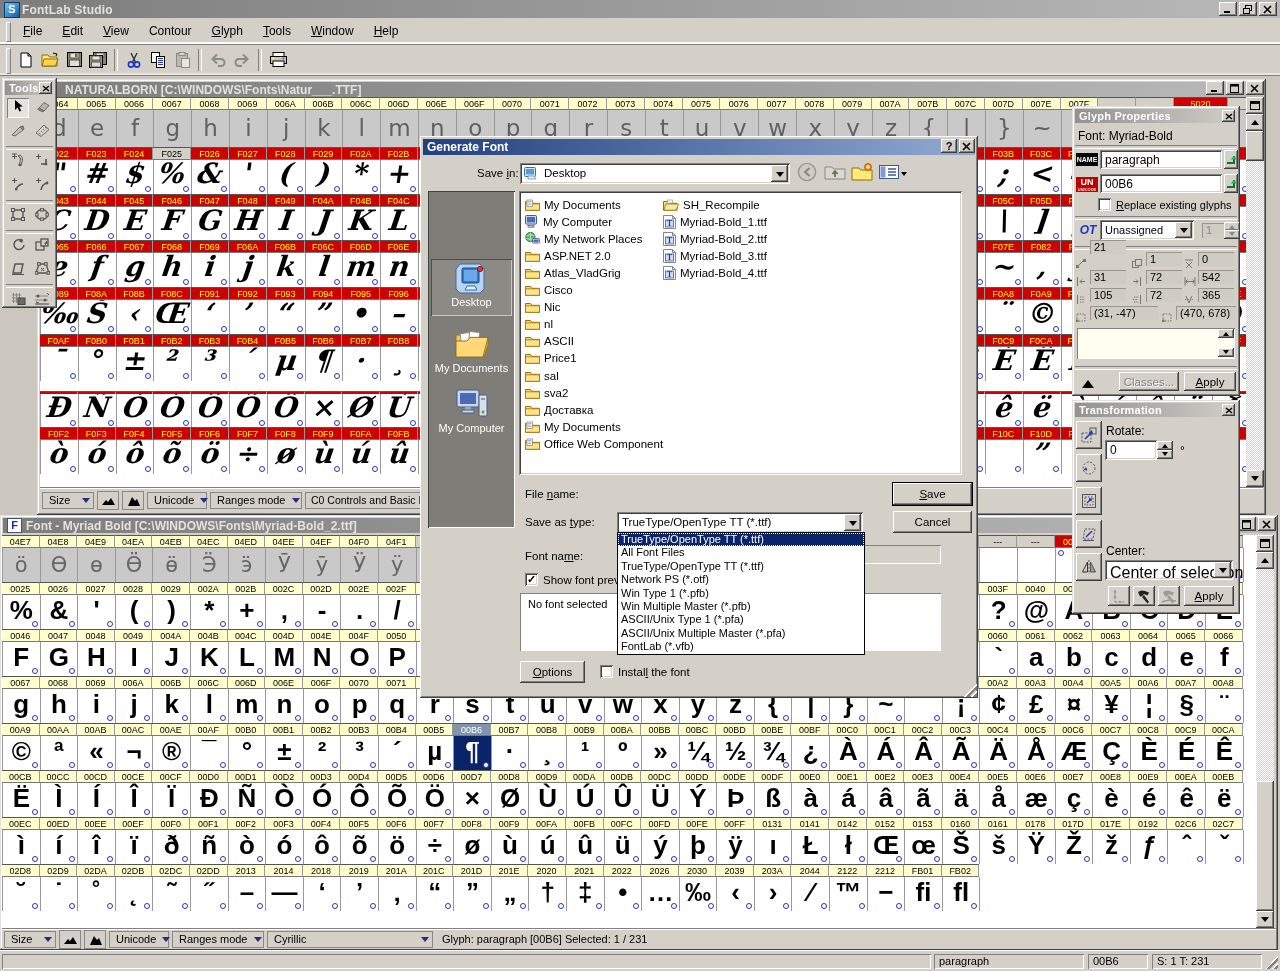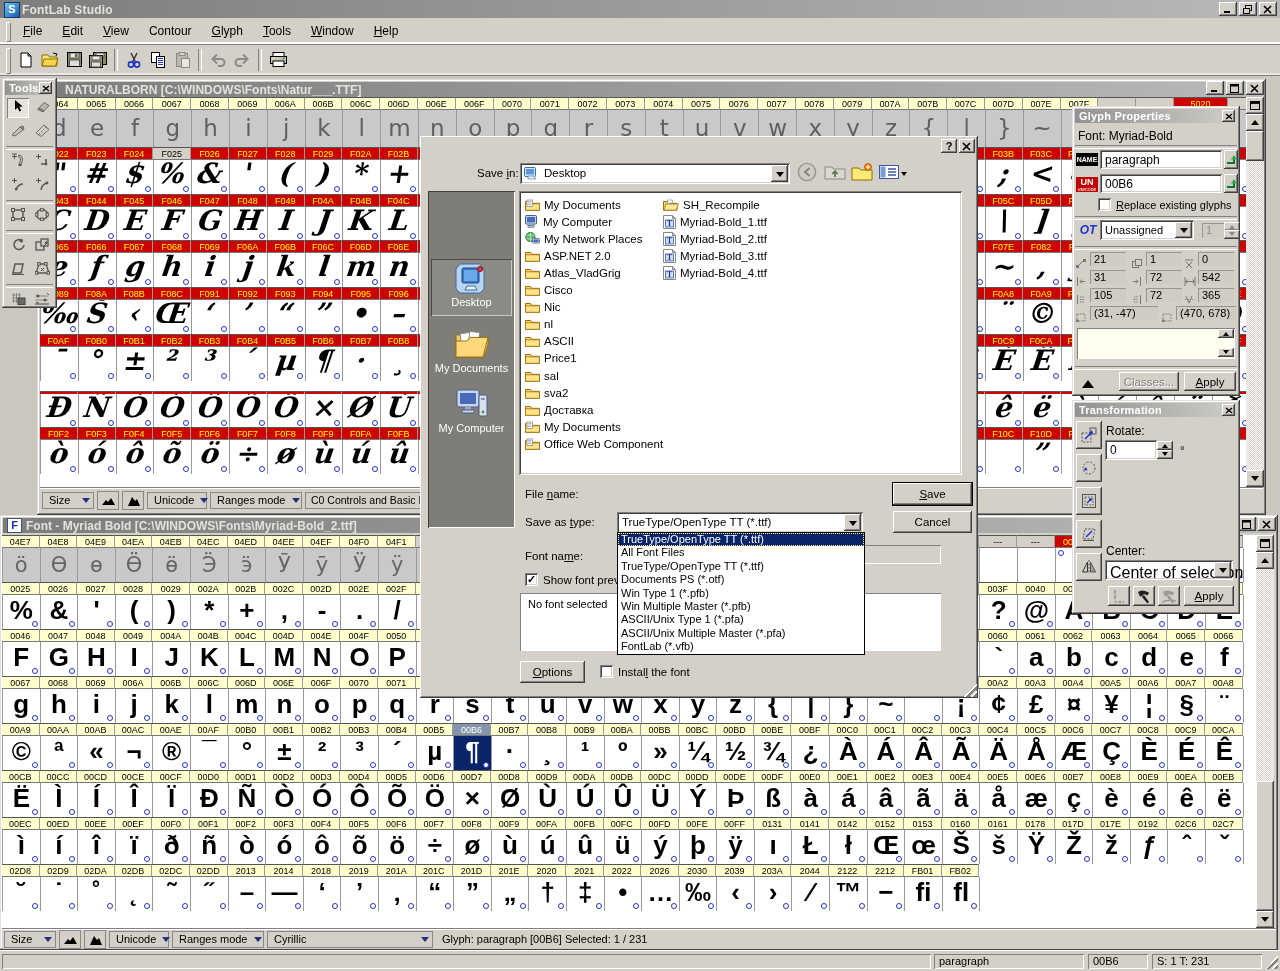--- a/index.html
+++ b/index.html
@@ -3181,21 +3181,21 @@
         <div class="s-tri-dn"></div>
       </div>
   </div>
   <div class="sep-h" style="left:3px;top:140px;width:162px"></div>
   <div id="gp-metrics">
       <div class="abs" style="left:4px;top:148px"><svg width="10" height="9" viewBox="0 0 10 9">
           <path d="M1 8 L8 1" stroke="#777"></path>
           <rect x="0" y="6" width="3" height="3" fill="#777"></rect>
           <rect x="7" y="0" width="3" height="3" fill="#777"></rect>
         </svg></div>
-      <div class="m-field" style="left:18px;top:146px;width:36px">21</div>
+      <div class="m-field" style="left:18px;top:134px;width:36px">21</div>
       <div class="abs" style="left:60px;top:148px"><svg width="10" height="9" viewBox="0 0 10 9">
           <rect x="0.5" y="2.5" width="6" height="6" fill="none" stroke="#777"></rect>
           <rect x="3.5" y="0.5" width="6" height="6" fill="#d4d0c8" stroke="#777"></rect>
         </svg></div>
       <div class="m-field" style="left:74px;top:146px;width:36px">1</div>
       <div class="abs" style="left:112px;top:148px"><svg width="10" height="9" viewBox="0 0 10 9">
           <path d="M1 1 h8" stroke="#777"></path>
           <path d="M2 3 L8 9 M8 3 L2 9" stroke="#777"></path>
         </svg></div>
       <div class="m-field" style="left:126px;top:146px;width:36px">0</div>
@@ -3362,20 +3362,23 @@
           </svg>
         </span>
       </div>
     </div>
   <div class="btn dlg-btn" style="left:112px;top:186px;width:50px;height:20px">
       <span><u>A</u>pply</span>
     </div>
 </div>
 
 <div id="dialog" class="abs raised">
+  <div class="cwin-title titlebar-active" style="height:16px">
+    <span>Generate Font</span>
+  </div>
   <div class="cwin-btns" style="top:3px;right:3px">
     <div class="winbtn" style="width:16px;height:14px;font-weight:bold;font-size:11px">?</div>
     <div class="winbtn" style="width:16px;height:14px">
         <svg width="10" height="9">
           <path d="M1 1 L8 8 M8 1 L1 8" stroke="#000" stroke-width="1.6"></path>
         </svg>
       </div>
   </div>
   <div class="dlg-label" style="left:57px;top:31px">Save <u>i</u>n:</div>
   <div class="combo" style="left:100px;top:27px;width:270px;height:21px">
@@ -3678,21 +3681,21 @@
   <div class="btn dlg-btn" style="left:100px;top:525px;width:65px;height:22px">
       <span><u>O</u>ptions</span>
     </div>
   <div class="checkbox" style="left:180px;top:529px"></div>
   <div class="dlg-label" style="left:198px;top:530px">Instal<u>l</u> the font</div>
   <div class="grip"></div>
   <div id="type-list" class="typelist">
       <div class="topt selected">TrueType/OpenType TT (*.ttf)</div>
       <div class="topt">All Font Files</div>
       <div class="topt">TrueType/OpenType TT (*.ttf)</div>
-      <div class="topt">Documents PS (*.otf)</div>
+      <div class="topt">Network PS (*.otf)</div>
       <div class="topt">Win Type 1 (*.pfb)</div>
       <div class="topt">Win Multiple Master (*.pfb)</div>
       <div class="topt">ASCII/Unix Type 1 (*.pfa)</div>
       <div class="topt">ASCII/Unix Multiple Master (*.pfa)</div>
       <div class="topt">FontLab (*.vfb)</div>
     </div>
 </div>
 
 <div id="status-bar" class="abs">
   <div class="grip" style="right:2px;bottom:3px"></div>

